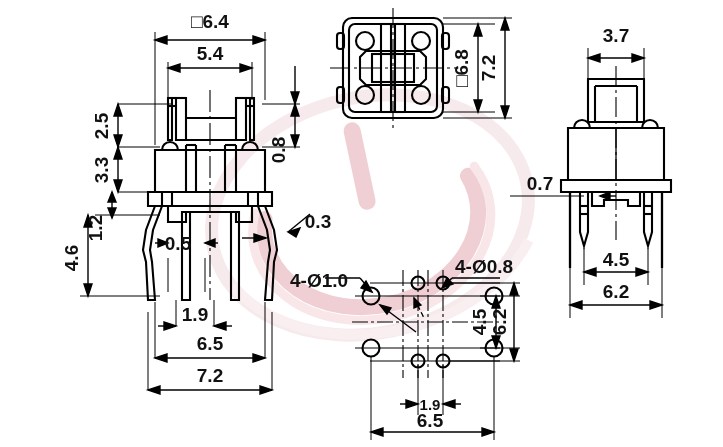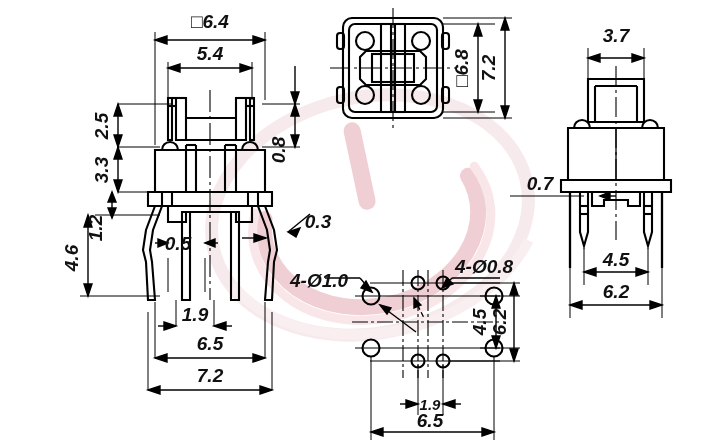--- a/index.html
+++ b/index.html
@@ -2,21 +2,21 @@
 <html><head>
 <meta charset="utf-8">
 <title>Tact Switch Mechanical Drawing</title>
 <style>
   html,body{margin:0;padding:0;background:#ffffff;}
   body{
     width:723px;height:447px;
     font-family:"Liberation Sans","DejaVu Sans",sans-serif;
     overflow:hidden;position:relative;
   }
-  #sheet{position:absolute;left:0;top:0;width:723px;height:447px;font-style:italic;}
+  #sheet{position:absolute;left:0;top:0;width:723px;height:447px;}
   svg{display:block;}
   .dimtxt{
     font-family:"Liberation Sans","DejaVu Sans",sans-serif;
     font-size:19px;font-weight:700;fill:#111111;
   }
   .dimtxt-sm{
     font-family:"Liberation Sans","DejaVu Sans",sans-serif;
     font-size:15px;font-weight:700;fill:#111111;
   }
   .wm{opacity:1;}

